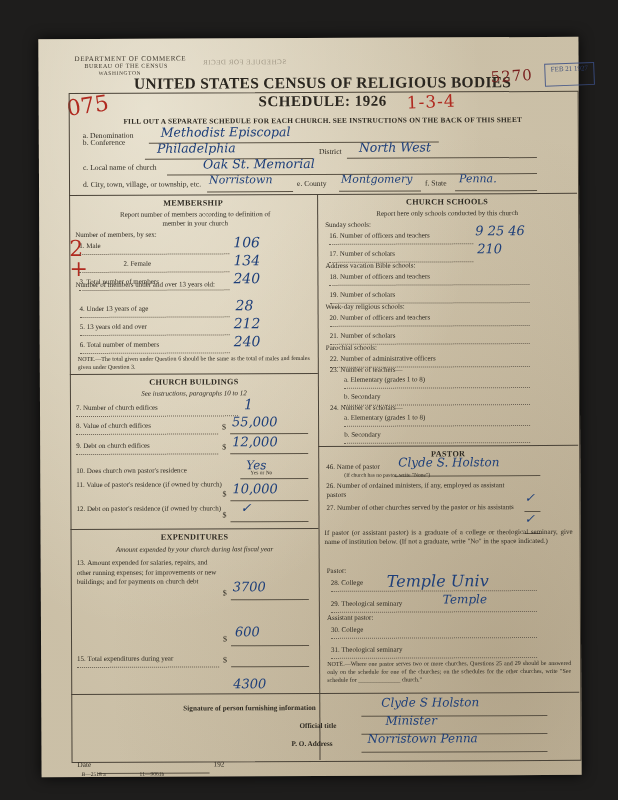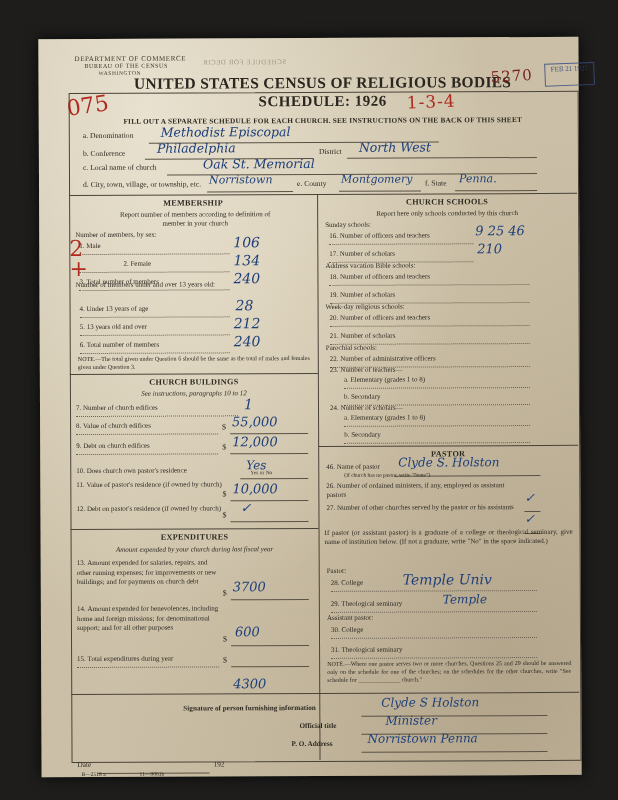--- a/index.html
+++ b/index.html
@@ -92,21 +92,21 @@
       <div class="stamp075">075</div>
       <div class="stamp134">1-3-4</div>
       <div class="leftmarks">2<br>+</div>
 
       <div class="bord"></div>
 
       <div class="row" style="left:30px;top:82px;">a. Denomination</div>
       <div class="ul" style="left:96px;top:82px;width:290px;"></div>
       <div class="hwline hw" style="left:108px;top:76px;">Methodist Episcopal</div>
 
-      <div class="row" style="left:30px;top:100px;">b. Conference</div>
+      <div class="row" style="left:30px;top:89px;">b. Conference</div>
       <div class="ul" style="left:92px;top:98px;width:168px;"></div>
       <div class="hwline hw" style="left:104px;top:92px;">Philadelphia</div>
       <div class="row" style="left:266px;top:99px;">District</div>
       <div class="ul" style="left:294px;top:98px;width:190px;"></div>
       <div class="hwline hw" style="left:306px;top:92px;">North West</div>
 
       <div class="row" style="left:30px;top:114px;">c. Local name of church</div>
       <div class="ul" style="left:114px;top:114px;width:370px;"></div>
       <div class="hwline hw" style="left:150px;top:108px;">Oak St. Memorial</div>
 
@@ -196,21 +196,20 @@
       <div class="hline" style="left:16px;top:480px;width:248px;"></div>
 
       <div class="sechead" style="left:16px;top:484px;width:248px;">EXPENDITURES</div>
       <div class="sub" style="left:16px;top:497px;width:248px;text-align:center;font-style:italic;">Amount expended by your church during last fiscal year</div>
 
       <div class="item" style="left:22px;top:510px;width:146px;line-height:9.5px;"><span>13.</span>&nbsp;<span>Amount expended for salaries, repairs, and other running expenses; for improvements or new buildings; and for payments on church debt</span></div>
       <div class="item" style="left:168px;top:540px;font-size:8px;">$</div>
       <div class="ul" style="left:176px;top:539px;width:78px;"></div>
       <div class="hwline hw" style="left:178px;top:531px;font-size:13px;">3700</div>
 
-      <div class="item" style="left:22px;top:556px;width:146px;line-height:9.5px;"><span>14.</span>&nbsp;<span>Amount expended for benevolences, including home and foreign missions; for denominational support; and for all other purposes</span></div>
       <div class="item" style="left:168px;top:586px;font-size:8px;">$</div>
       <div class="ul" style="left:176px;top:585px;width:78px;"></div>
       <div class="hwline hw" style="left:180px;top:576px;font-size:13px;">600</div>
 
       <div class="item" style="left:22px;top:606px;"><span>15.</span>&nbsp;<span>Total expenditures during year</span></div>
       <div class="ul dots" style="left:22px;top:606px;width:142px;border-bottom:1px dotted #6b6254;"></div>
       <div class="item" style="left:168px;top:607px;font-size:8px;">$</div>
       <div class="ul" style="left:176px;top:606px;width:78px;"></div>
       <div class="hwline hw" style="left:178px;top:628px;font-size:13px;font-style:italic;">4300</div>
 
@@ -272,21 +271,21 @@
 
       <div class="item" style="left:272px;top:456px;width:196px;line-height:9px;"><span>27.</span>&nbsp;<span>Number of other churches served by the pastor or his assistants</span></div>
       <div class="ul" style="left:470px;top:474px;width:16px;"></div>
       <div class="hwline hw" style="left:470px;top:464px;">✓</div>
 
       <div class="sub" style="left:270px;top:481px;width:248px;line-height:8.6px;text-align:justify;">If pastor (or assistant pastor) is a graduate of a college or theological seminary, give name of institution below.  (If not a graduate, write "No" in the space indicated.)</div>
 
       <div class="item" style="left:272px;top:519px;">Pastor:</div>
       <div class="item" style="left:276px;top:531px;"><span>28.</span>&nbsp;<span>College</span></div>
       <div class="ul dots" style="left:276px;top:531px;width:206px;border-bottom:1px dotted #6b6254;"></div>
-      <div class="hwline hw" style="left:348px;top:524px;font-size:14px;">Temple Univ</div>
+      <div class="hwline hw" style="left:332px;top:524px;font-size:16px;">Temple Univ</div>
 
       <div class="item" style="left:276px;top:552px;"><span>29.</span>&nbsp;<span>Theological seminary</span></div>
       <div class="ul dots" style="left:276px;top:552px;width:206px;border-bottom:1px dotted #6b6254;"></div>
       <div class="hwline hw" style="left:388px;top:545px;font-size:12px;">Temple</div>
 
       <div class="item" style="left:272px;top:566px;">Assistant pastor:</div>
       <div class="item" style="left:276px;top:578px;"><span>30.</span>&nbsp;<span>College</span></div>
       <div class="ul dots" style="left:276px;top:578px;width:206px;border-bottom:1px dotted #6b6254;"></div>
 
       <div class="item" style="left:276px;top:598px;"><span>31.</span>&nbsp;<span>Theological seminary</span></div>

